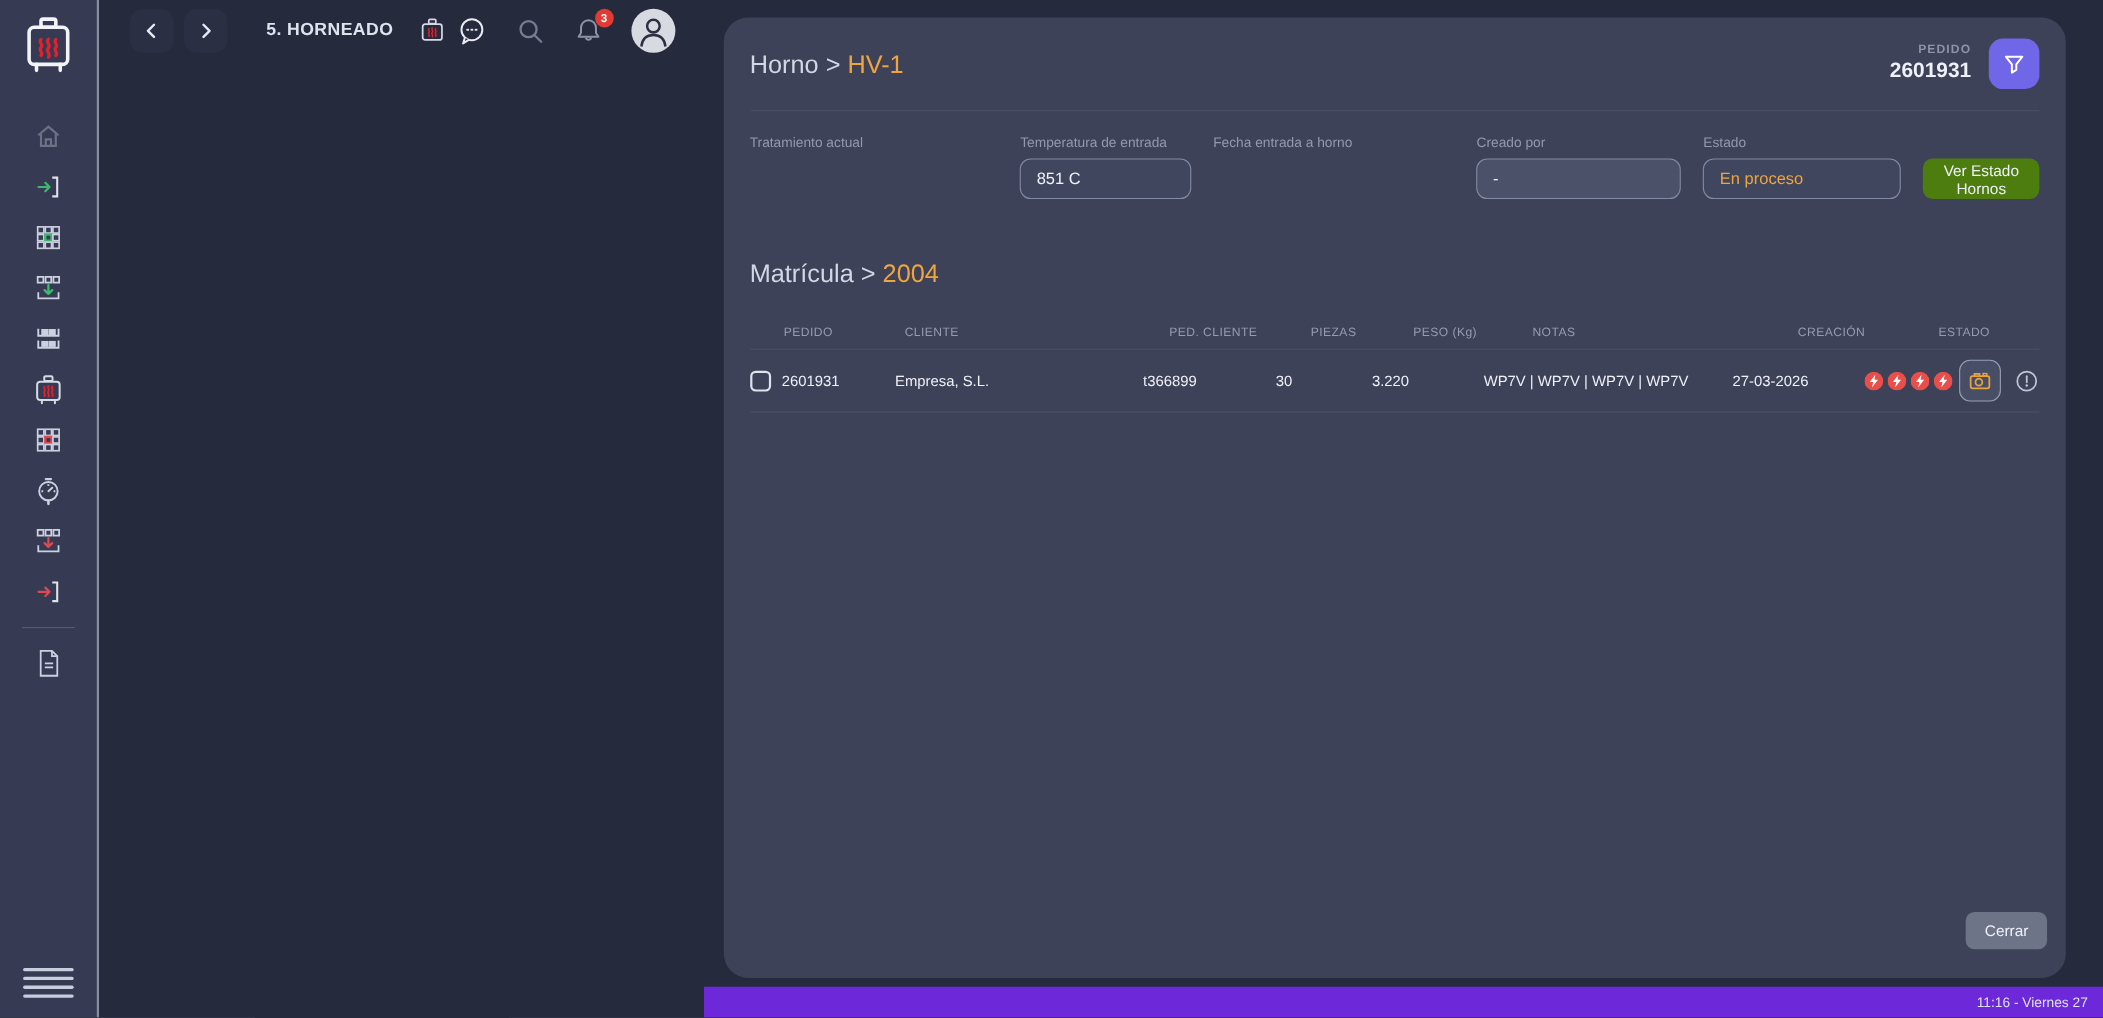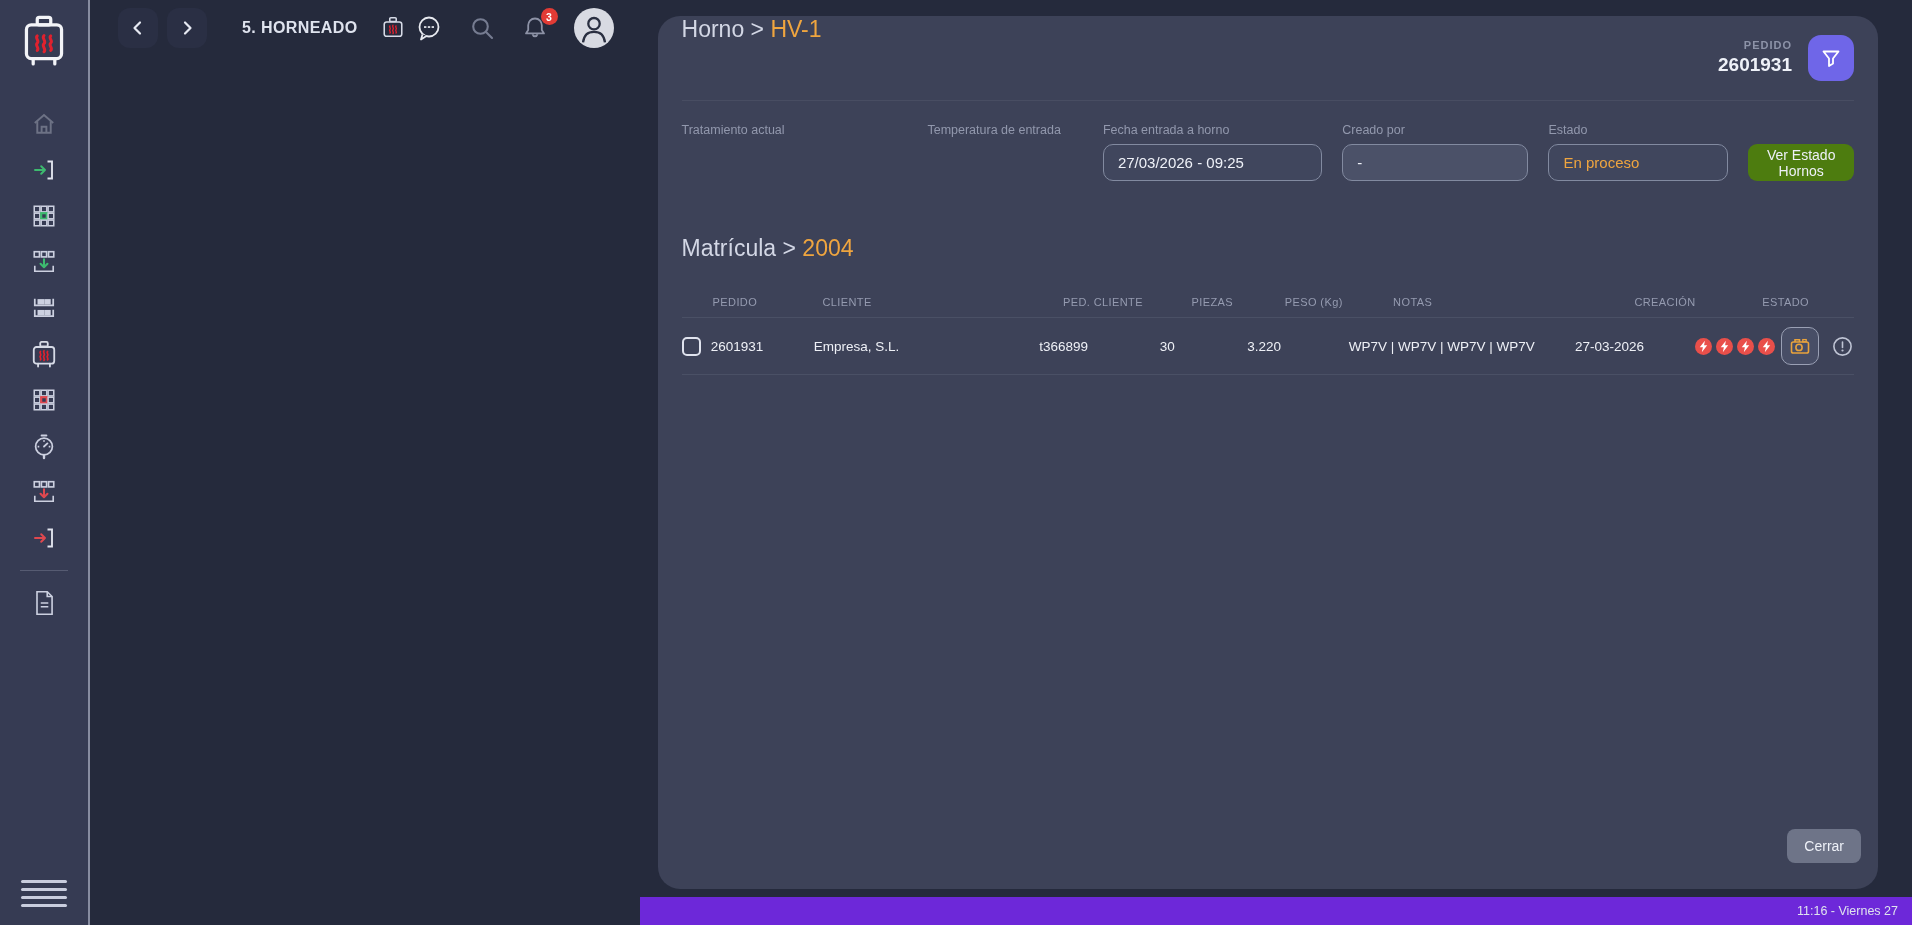--- a/index.html
+++ b/index.html
@@ -29,21 +29,21 @@
   .badge { position:absolute; top:-5px; right:-8px; min-width:17px; height:17px; border-radius:50%;
            background:#e23b35; color:#fff; font-size:10.5px; font-weight:700;
            display:flex; align-items:center; justify-content:center; padding:0 3px; }
   .avatar { width:40px; height:40px; border-radius:50%; background:#d8dae2; overflow:hidden;
             display:flex; align-items:center; justify-content:center; cursor:pointer; }
 
   
   .content { flex:1; position:relative; }
   .panel { position:absolute; left:18px; top:16px; right:34px; bottom:36px;
            background:#3d4258; border-radius:22px; padding:0 24px; }
-  .panel-header { height:85px; display:flex; justify-content:space-between;
+  .panel-header { height:85px; display:flex; align-items:center; justify-content:space-between;
                   border-bottom:1px solid #484d62; }
   .breadcrumb { font-size:23px; color:#d3d7e5; }
   .breadcrumb .current { color:#efa53f; }
   .header-right { display:flex; align-items:center; gap:16px; }
   .pedido-block { text-align:right; line-height:1.25; }
   .pedido-label { font-size:11px; letter-spacing:1px; color:#8d93a8; font-weight:700; }
   .pedido-value { font-size:19px; font-weight:700; color:#eef1f8; }
   .filter-btn { width:46px; height:46px; border:none; border-radius:13px; background:#6f66e8;
                 display:flex; align-items:center; justify-content:center; cursor:pointer; }
 
@@ -346,24 +346,24 @@
             </button>
           </div>
         </div>
 
         <div class="form-row">
           <div class="field f1">
             <label>Tratamiento actual</label>
           </div>
           <div class="field f2">
             <label>Temperatura de entrada</label>
+            <div class="input">851 C</div>
           </div>
           <div class="field f3">
             <label>Fecha entrada a horno</label>
-            <div class="input">27/03/2026 - 09:25</div>
           </div>
           <div class="field f4">
             <label>Creado por</label>
             <div class="input light">-</div>
           </div>
           <div class="field f5">
             <label>Estado</label>
             <div class="input orange">En proceso</div>
           </div>
           <button class="ghost-btn">Ver Estado Hornos</button>

